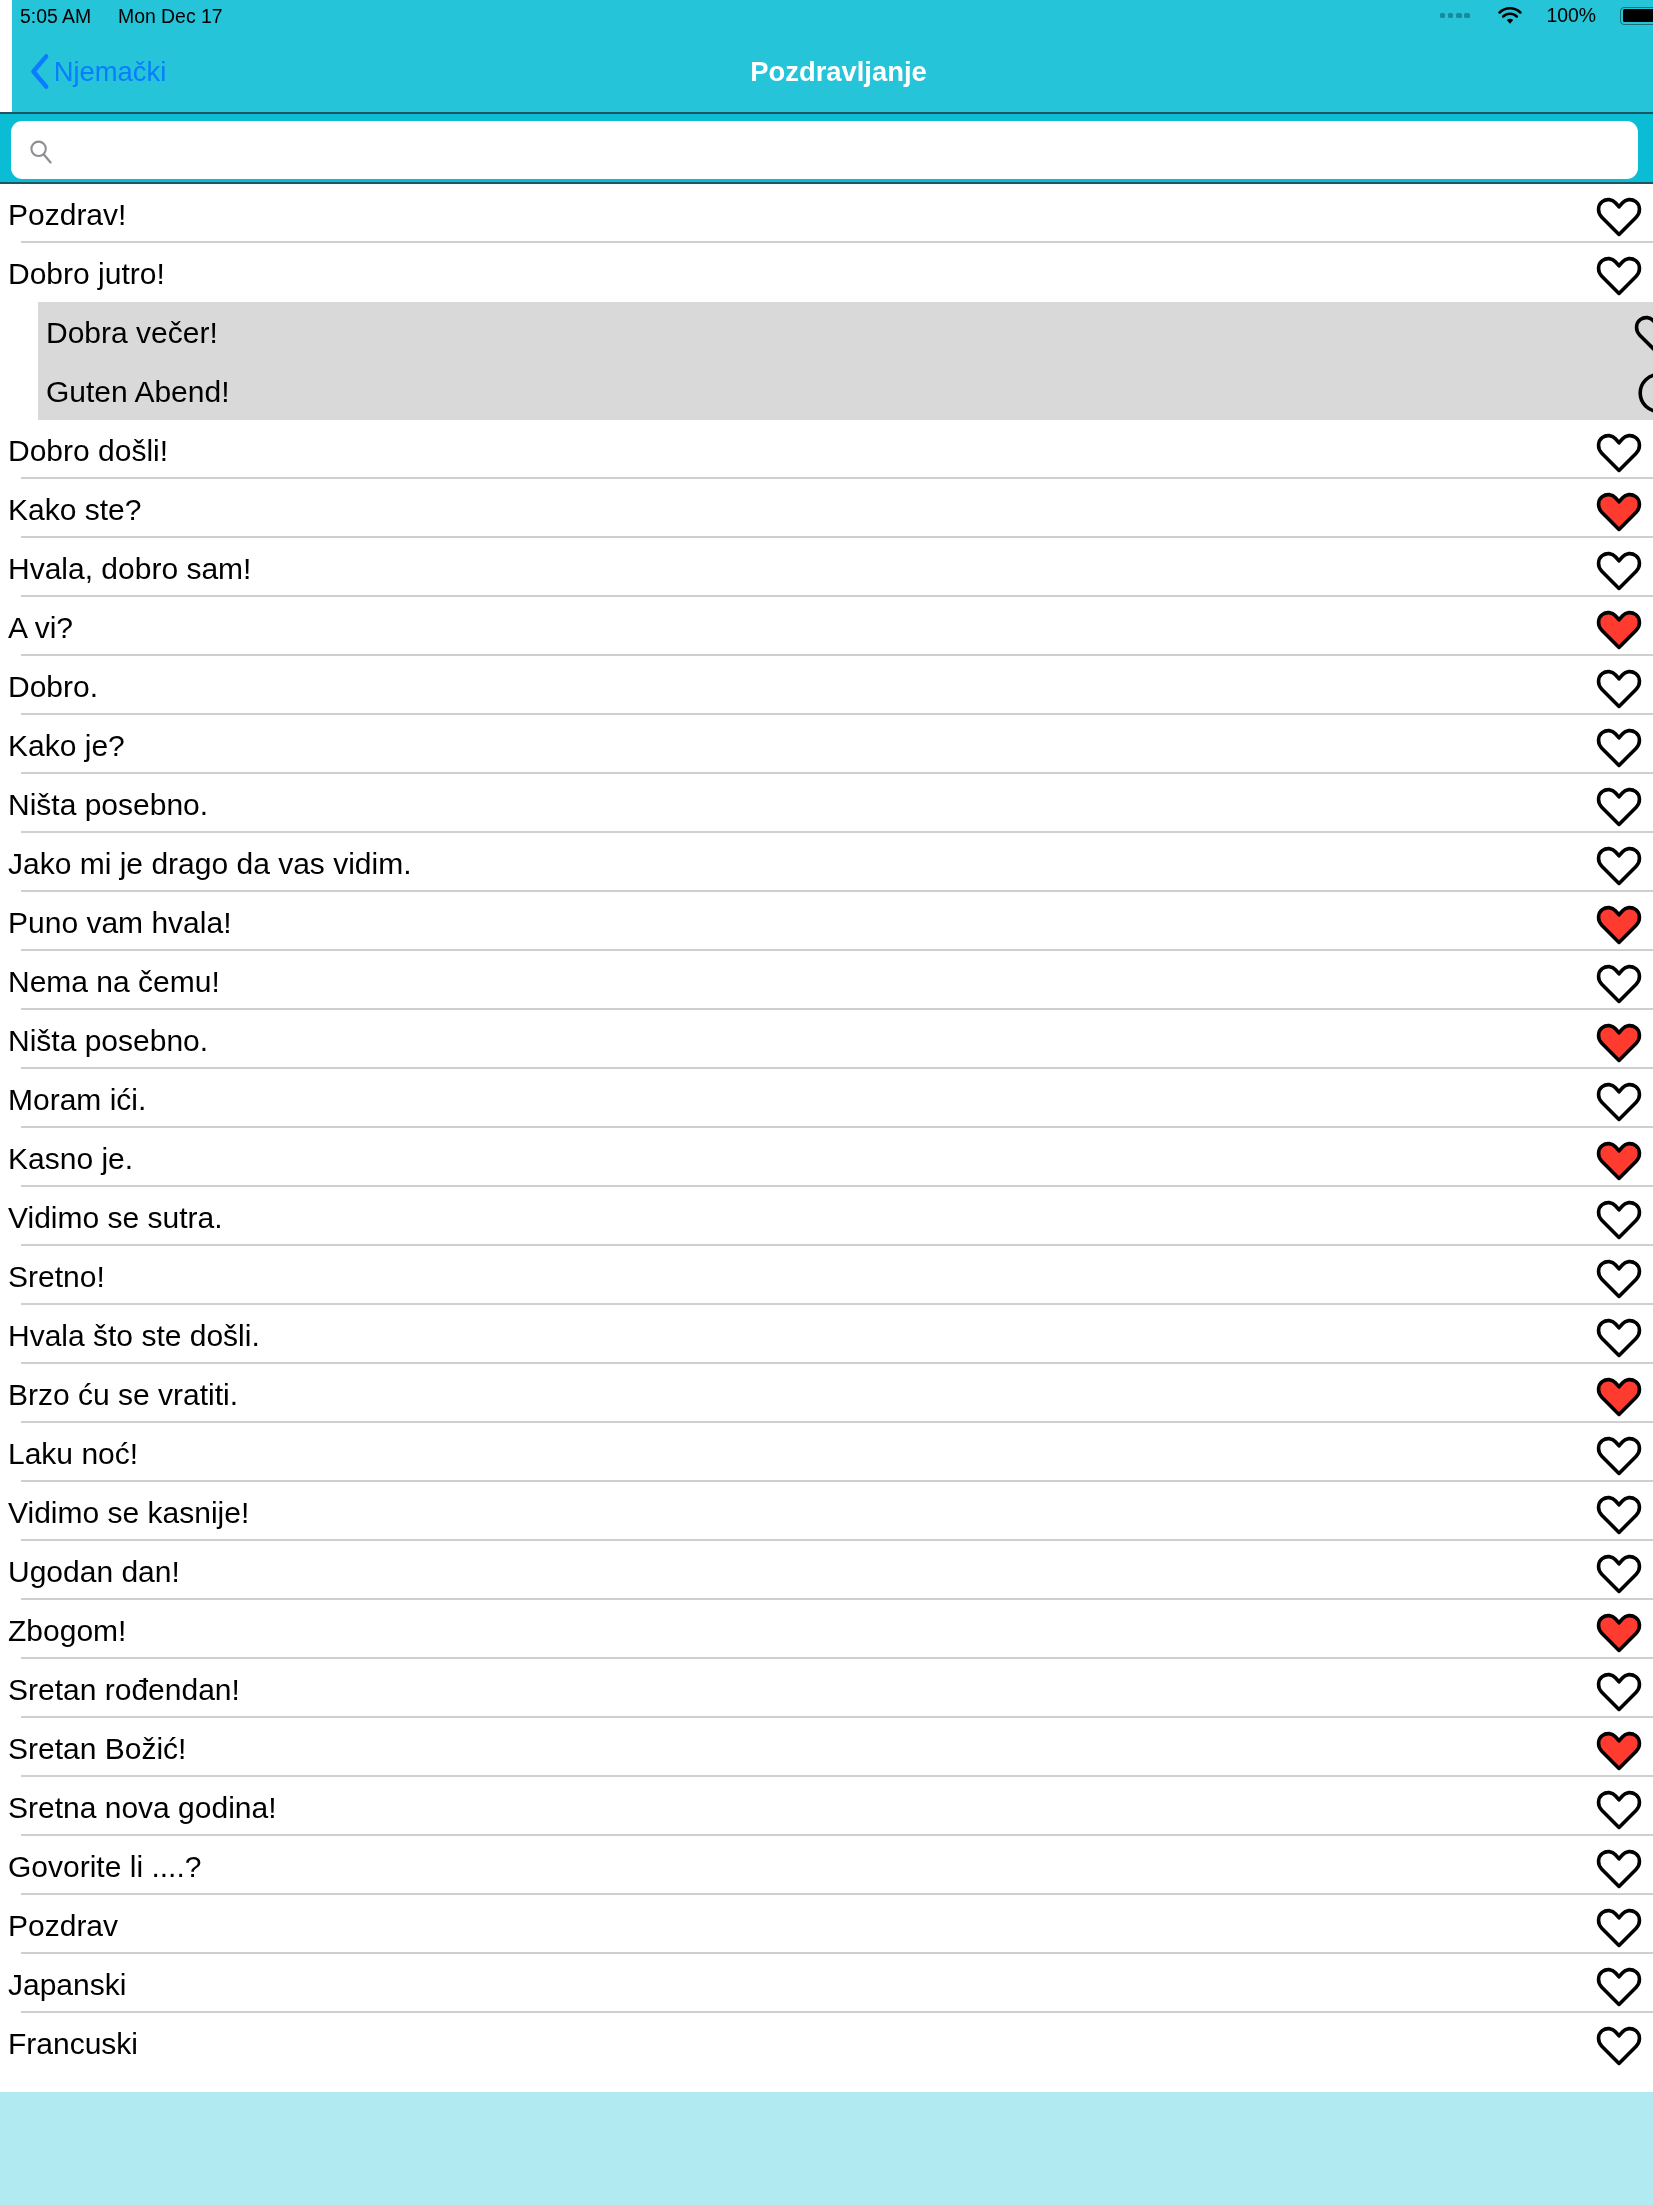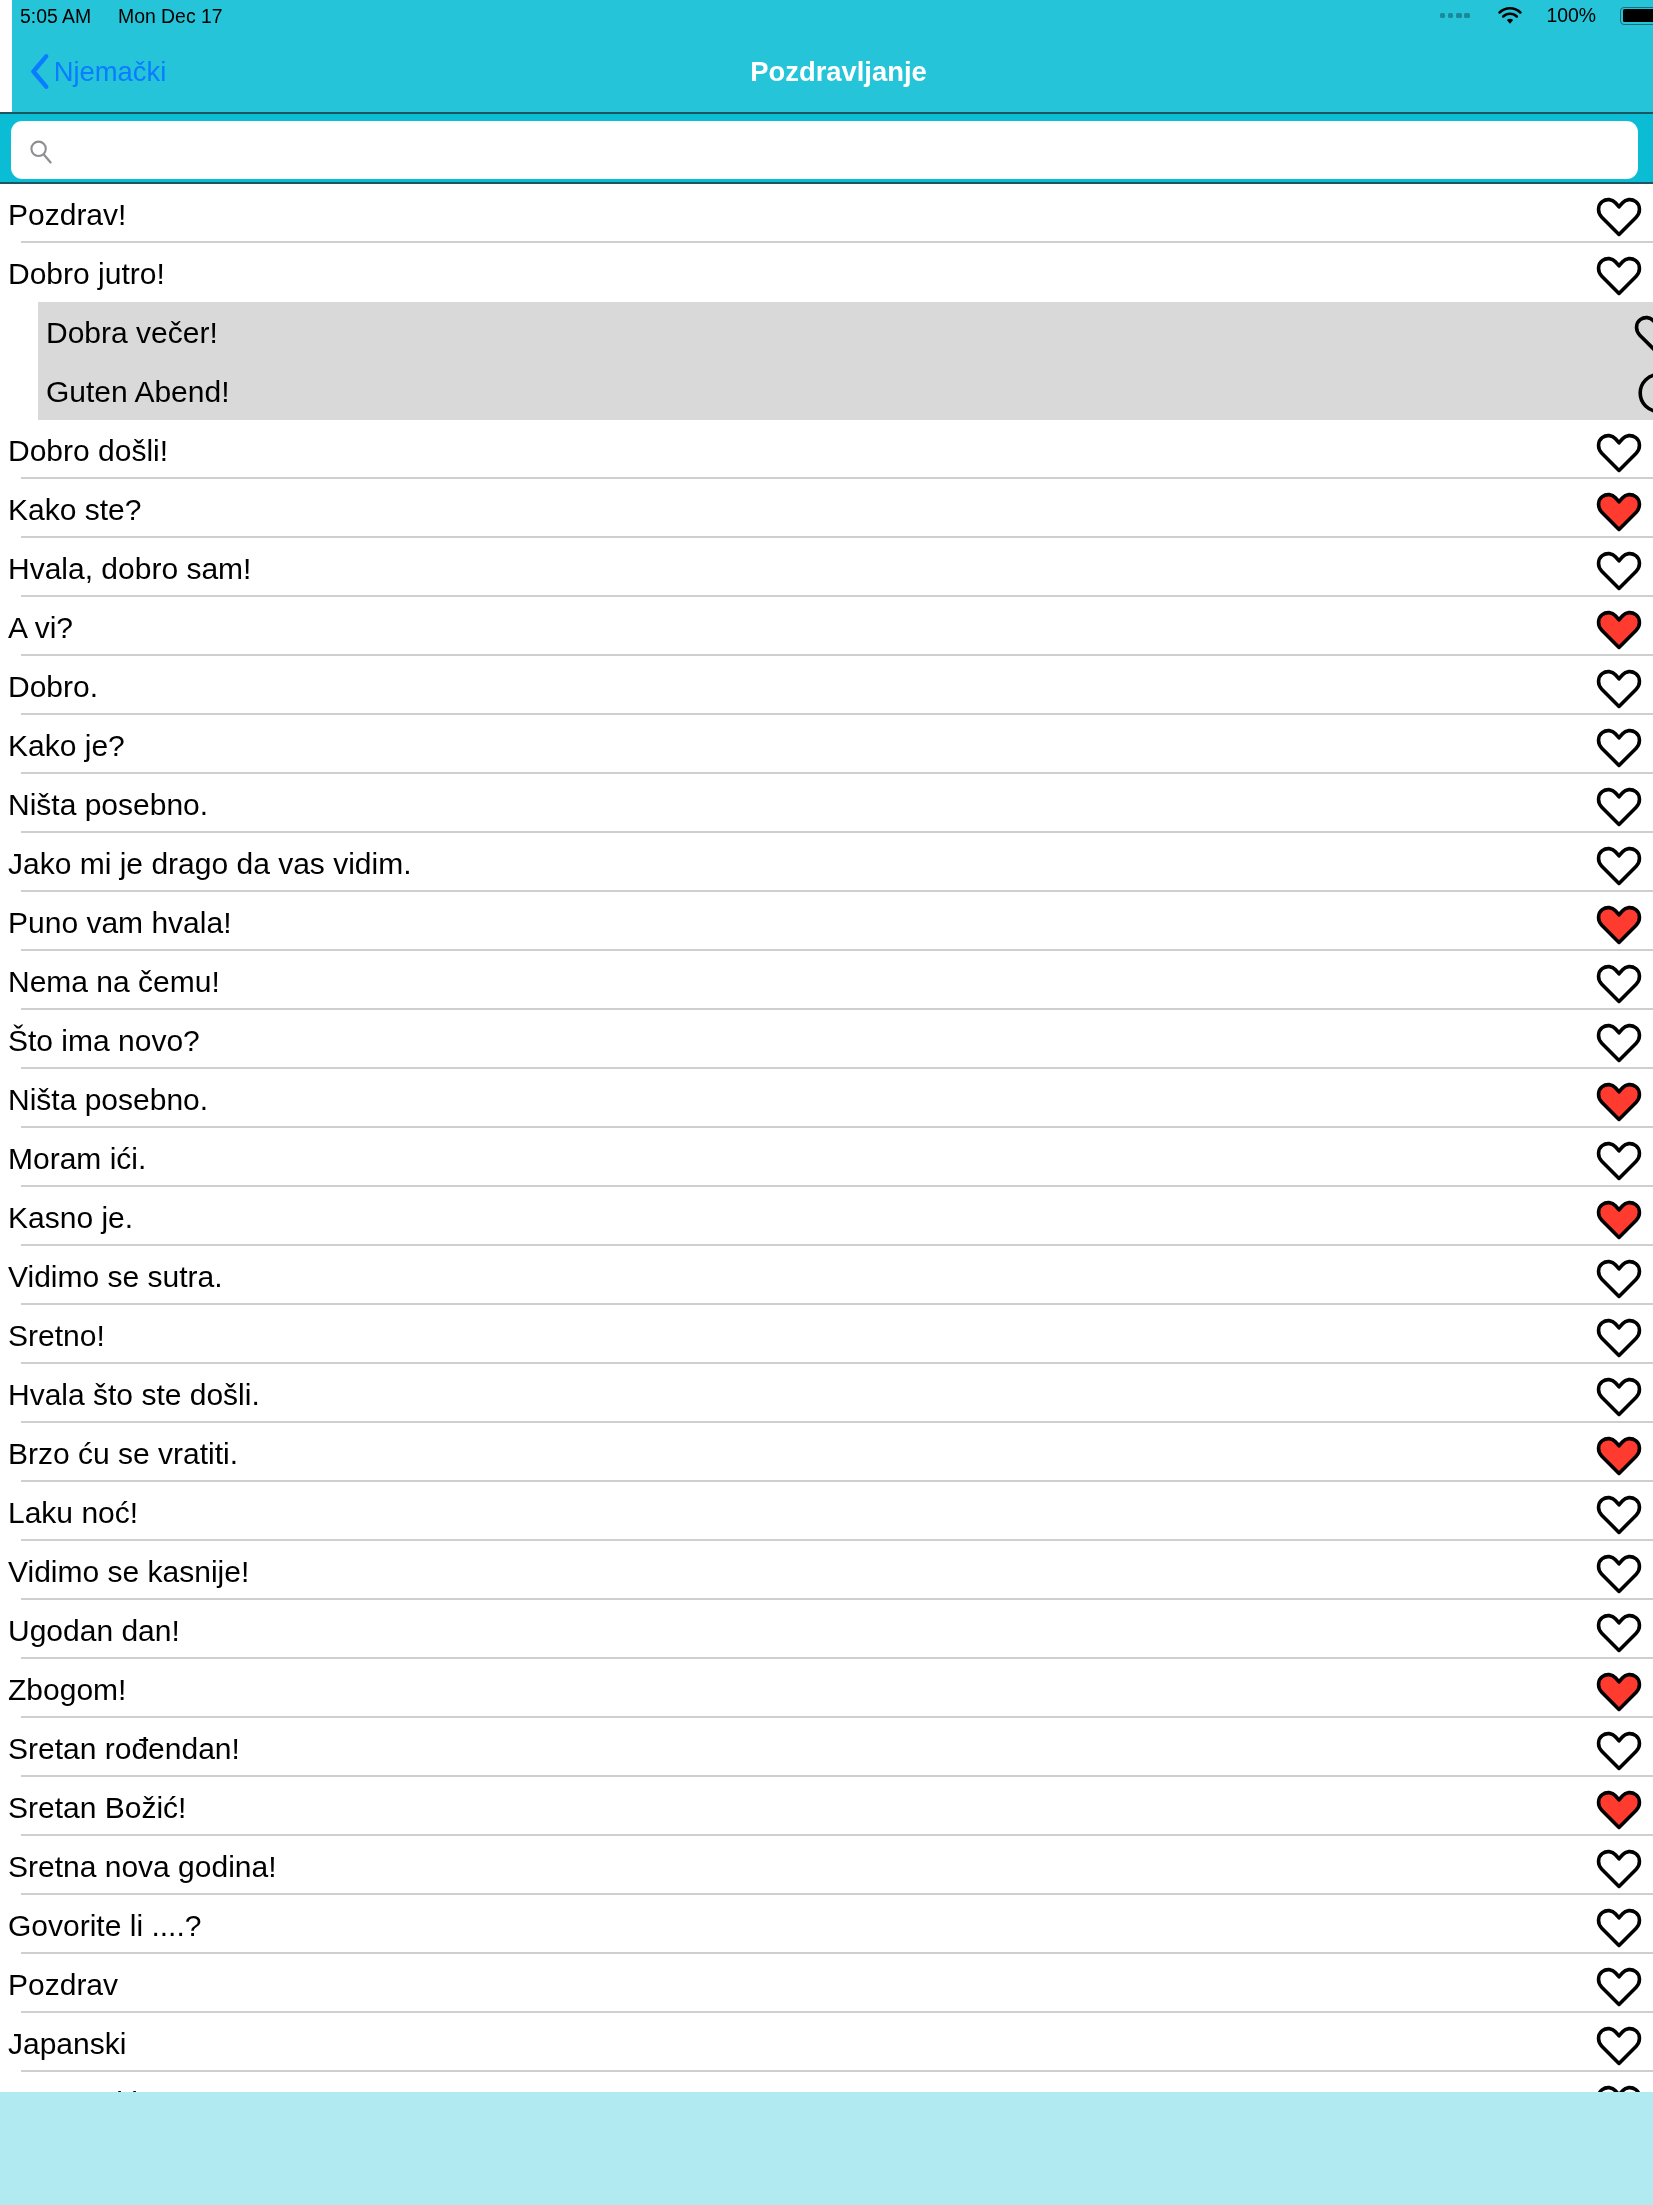--- a/index.html
+++ b/index.html
@@ -182,27 +182,20 @@
     <div class="row-sep"></div>
   </div>
     <div class="row">
     <span class="row-label">Nema na čemu!</span>
     <span class="row-icon"><svg width="48" height="44" viewBox="0 0 60 54">
           <path d="M30 50 L8.5 28.5 C3 23 3 13.5 9 9 C14.5 5 21.5 6 25.5 10.5 L30 15.5 L34.5 10.5 C38.5 6 45.5 5 51 9 C57 13.5 57 23 51.5 28.5 Z" stroke="#000" stroke-width="4.5" stroke-linejoin="round" fill="none"></path>
         </svg></span>
     <div class="row-sep"></div>
   </div>
     <div class="row">
-    <span class="row-label">Što ima novo?</span>
-    <span class="row-icon"><svg width="48" height="44" viewBox="0 0 60 54">
-          <path d="M30 50 L8.5 28.5 C3 23 3 13.5 9 9 C14.5 5 21.5 6 25.5 10.5 L30 15.5 L34.5 10.5 C38.5 6 45.5 5 51 9 C57 13.5 57 23 51.5 28.5 Z" stroke="#000" stroke-width="4.5" stroke-linejoin="round" fill="none"></path>
-        </svg></span>
-    <div class="row-sep"></div>
-  </div>
-    <div class="row">
     <span class="row-label">Ništa posebno.</span>
     <span class="row-icon"><svg width="48" height="44" viewBox="0 0 60 54">
           <path d="M30 50 L8.5 28.5 C3 23 3 13.5 9 9 C14.5 5 21.5 6 25.5 10.5 L30 15.5 L34.5 10.5 C38.5 6 45.5 5 51 9 C57 13.5 57 23 51.5 28.5 Z" stroke="#000" stroke-width="4.5" stroke-linejoin="round" fill="#ff3b30"></path>
         </svg></span>
     <div class="row-sep"></div>
   </div>
     <div class="row">
     <span class="row-label">Moram ići.</span>
     <span class="row-icon"><svg width="48" height="44" viewBox="0 0 60 54">
           <path d="M30 50 L8.5 28.5 C3 23 3 13.5 9 9 C14.5 5 21.5 6 25.5 10.5 L30 15.5 L34.5 10.5 C38.5 6 45.5 5 51 9 C57 13.5 57 23 51.5 28.5 Z" stroke="#000" stroke-width="4.5" stroke-linejoin="round" fill="none"></path>

